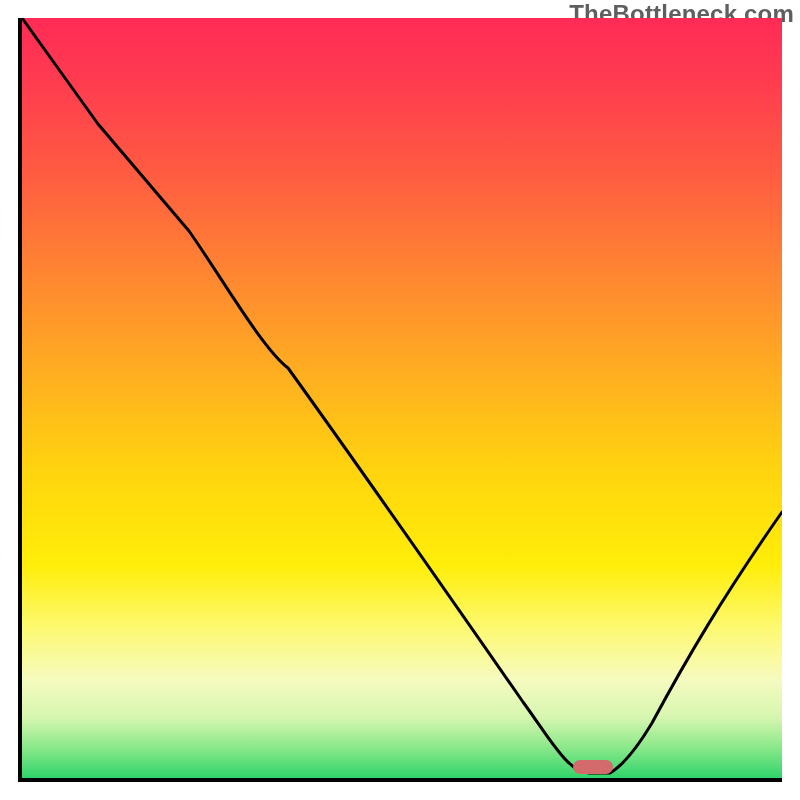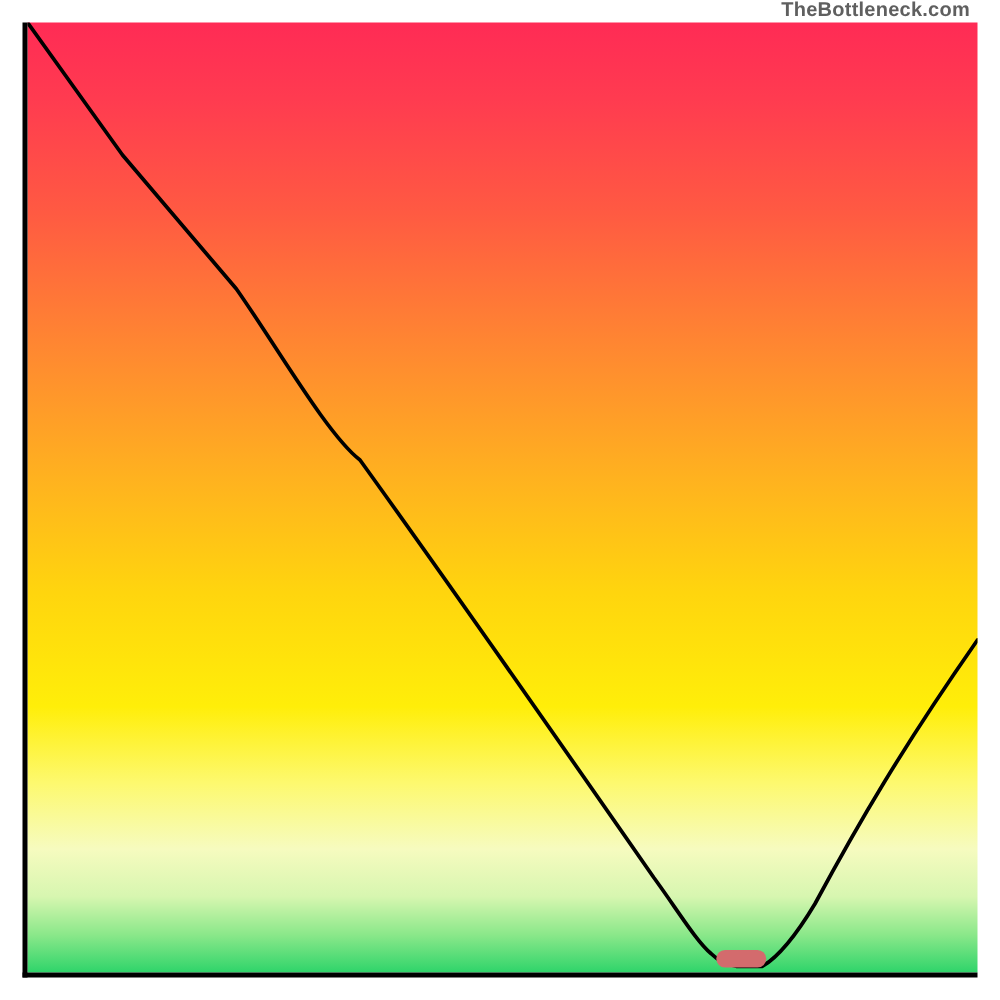--- a/index.html
+++ b/index.html
@@ -51,22 +51,22 @@
   .marker {
     position: absolute;
     width: 40px;
     height: 14px;
     background: #d36b6d;
     border-radius: 7px;
   }
   .watermark {
     position: absolute;
     top: 0;
-    right: 24px;
-    font-size: 16px;
+    right: 6px;
+    font-size: 24px;
     font-weight: 600;
     color: #5f5f5f;
     letter-spacing: 0.2px;
   }
 </style>
 </head>
 <body>
 
 <div class="chart-wrap">
 

